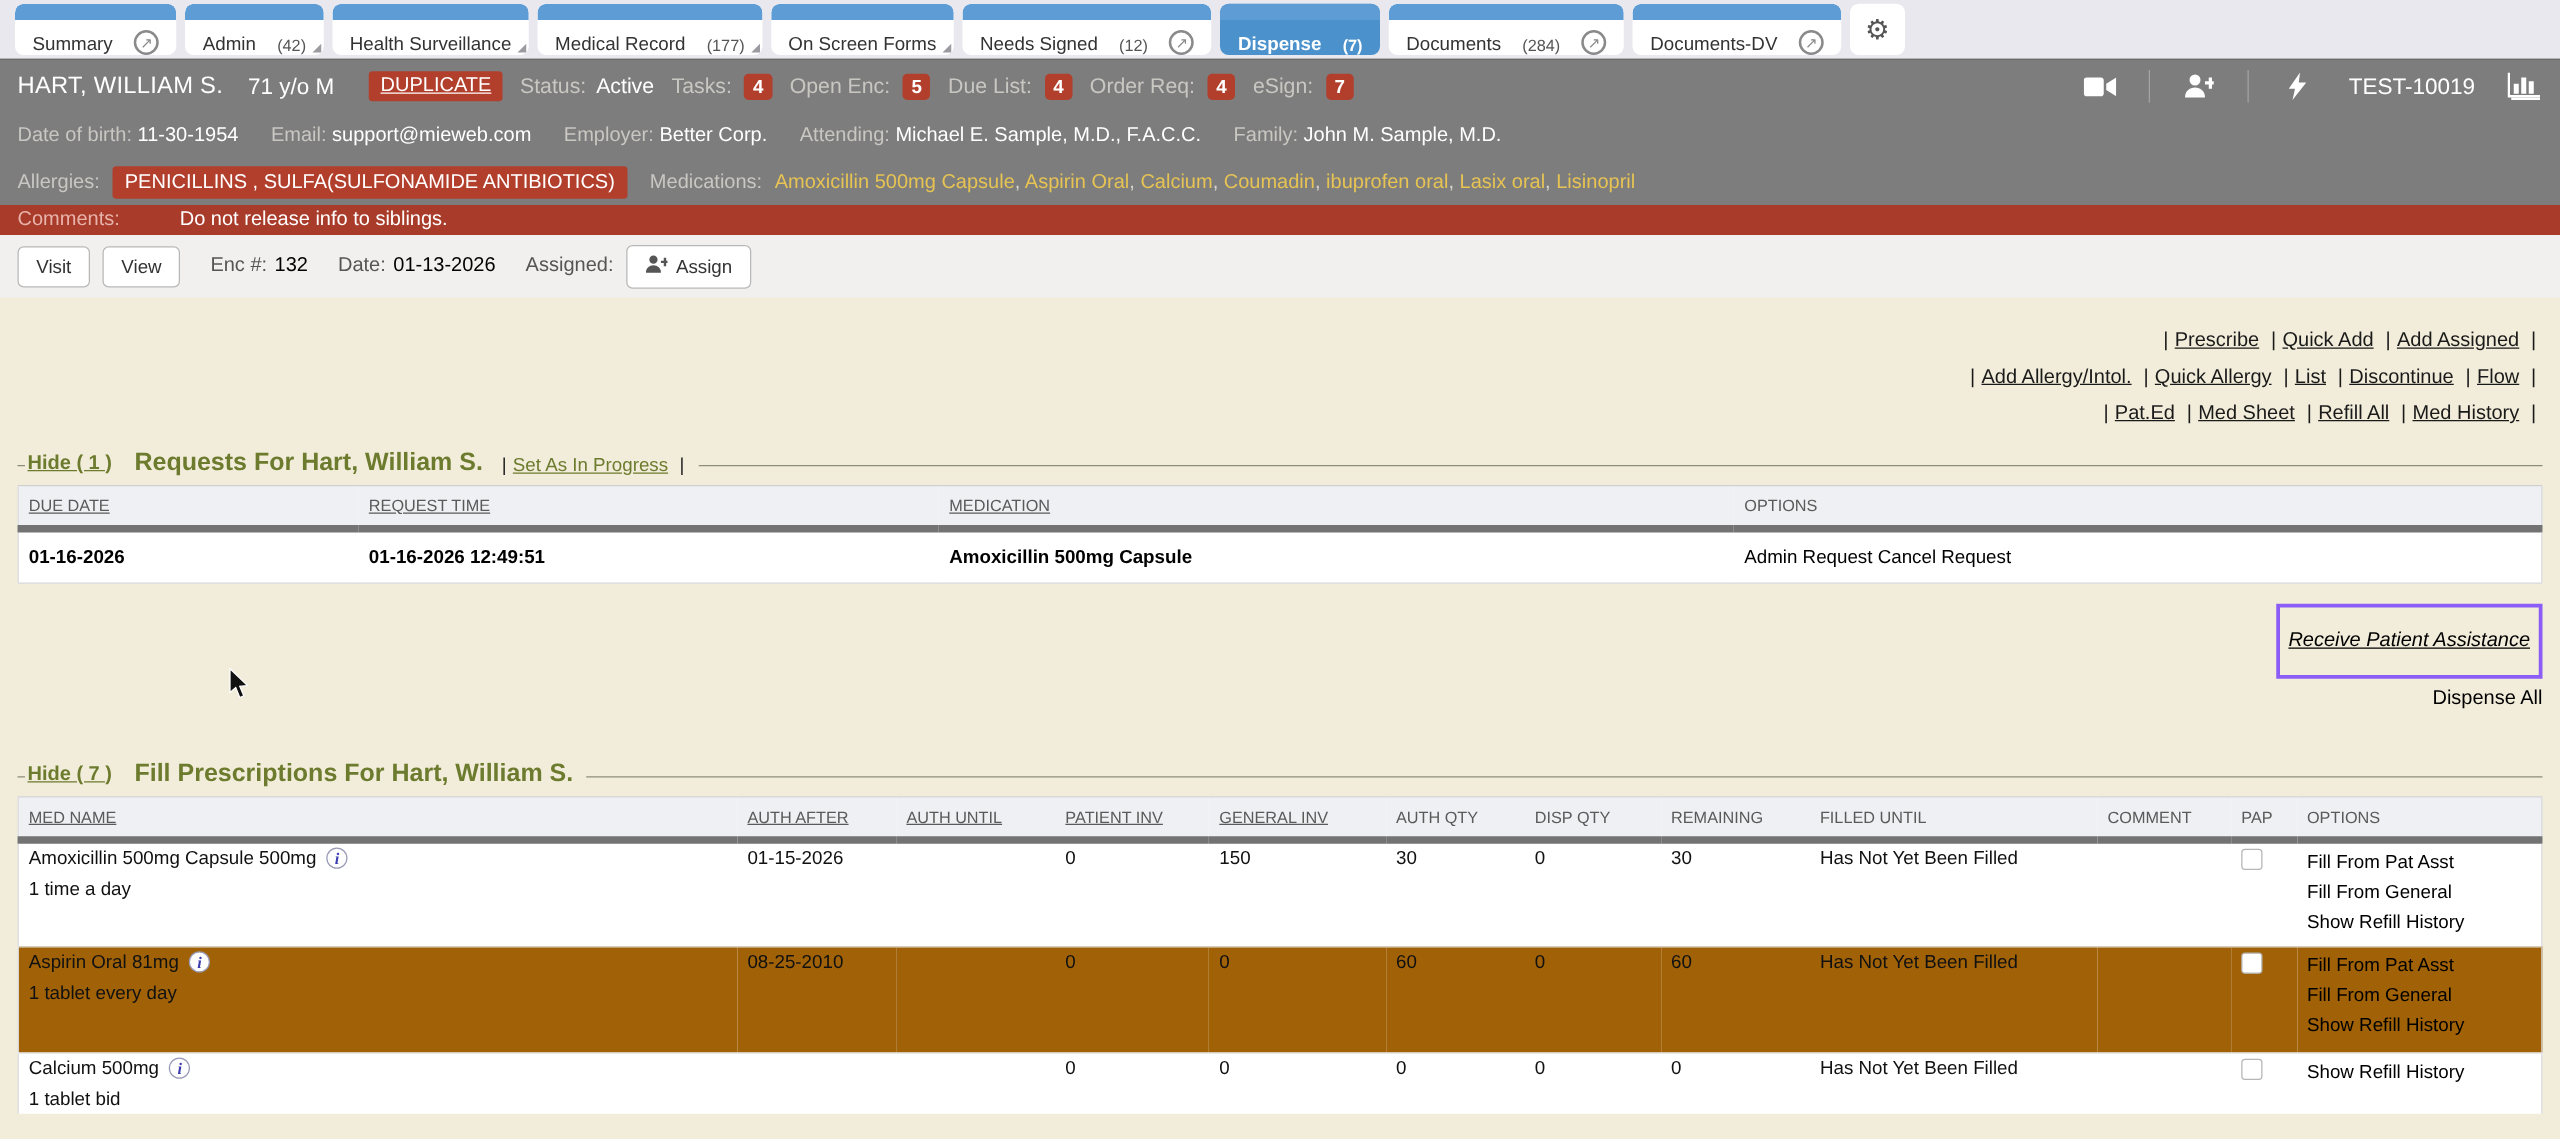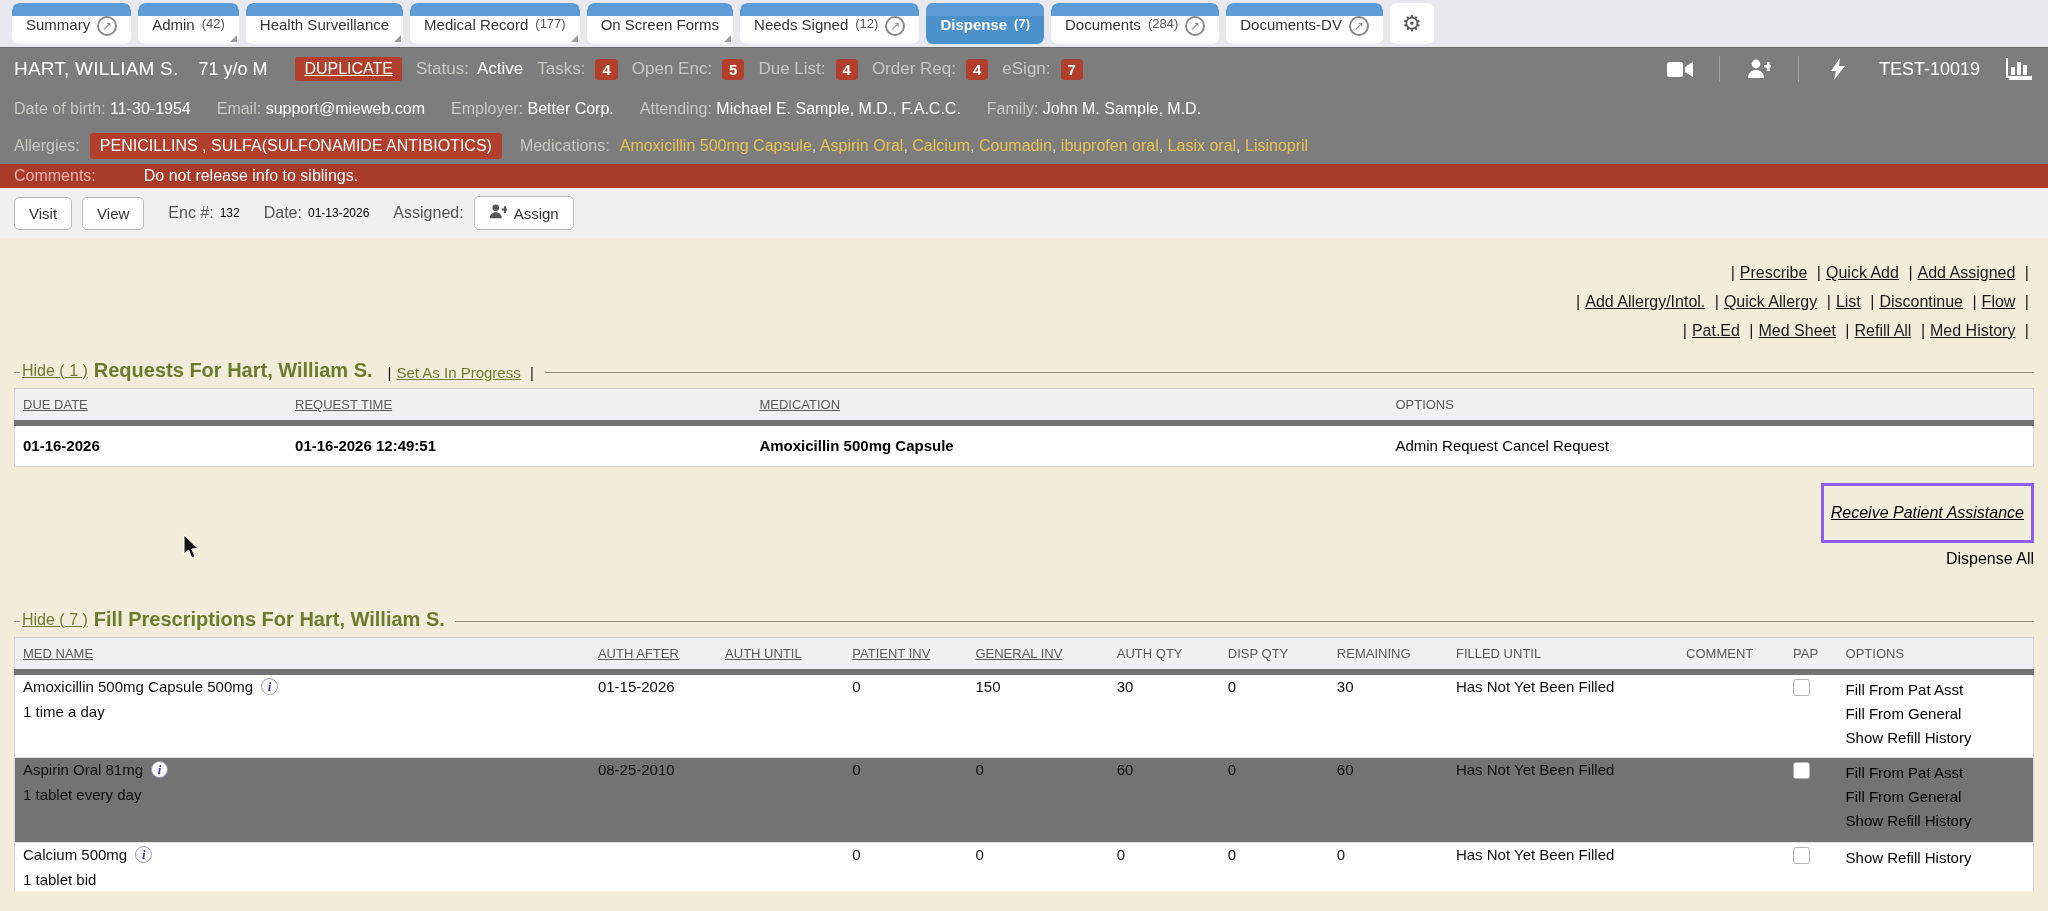--- a/index.html
+++ b/index.html
@@ -5,21 +5,21 @@
   * { margin:0; padding:0; box-sizing:border-box; }
   html,body { width:2048px; height:911px; overflow:hidden; }
   body { font-family:"Liberation Sans","DejaVu Sans",sans-serif; background:#f2edda; }
   .page { position:relative; width:2048px; height:911px; }
 
   
   .tabbar { height:47px; background:#e9e8ee; display:flex; align-items:flex-start; padding:3px 0 0 12px; gap:7px; }
   .tab { position:relative; background:#ffffff; border-radius:7px; height:41px; min-width:90px;
          display:flex; flex-direction:column; overflow:hidden; cursor:pointer; }
   .tab .strip { height:13px; background:#5d9cd4; border-radius:7px 7px 0 0; }
-  .tab .lbl { flex:1; display:flex; align-items:flex-start; justify-content:center; gap:7px;
+  .tab .lbl { flex:1; display:flex; align-items:flex-end; justify-content:center; gap:17px;
               font-size:15px; color:#333; padding:0 14px; white-space:nowrap; }
   .tab .cnt { font-size:13px; color:#555; }
   .tab.active { background:#4b92cd; }
   .tab.active .strip { background:#5d9cd4; }
   .tab.active .lbl { color:#fff; font-weight:bold; }
   .tab.active .cnt { color:#fff; font-weight:bold; }
   .launch { width:20px; height:20px; border:2px solid #8a8a8a; border-radius:50%; color:#8a8a8a;
             font-size:12px; line-height:16px; text-align:center; flex:0 0 auto; }
   .corner { position:absolute; right:2px; bottom:2px; width:0; height:0;
             border-left:7px solid transparent; border-bottom:7px solid #9a9aa0; }
@@ -54,31 +54,31 @@
   
   .comments { background:#a83b2a; height:24px; display:flex; align-items:center; padding:0 14px; font-size:16px; }
   .comlabel { color:#e8b3ab; }
   .comtext { color:#fff; margin-left:48px; }
 
   
   .enctoolbar { background:#f1f0ee; height:50px; display:flex; align-items:center; padding:0 14px; gap:10px; }
   .btn { background:#fff; border:1px solid #b8b8b8; border-radius:5px; padding:7px 14px; font-size:15px;
          color:#333; cursor:pointer; font-family:inherit; display:flex; align-items:center; gap:7px; }
   .enclabel { color:#555; font-size:16px; margin-left:14px; }
-  .encval { color:#000; font-size:12px; margin-left:-4px; }
+  .encval { color:#000; font-size:16px; margin-left:-4px; }
 
   
   .content { padding:20px 14px 0 14px; position:relative; }
   .linkrow { text-align:right; font-size:16px; line-height:29px; color:#1a1a1a; }
   .alink { color:#1a1a1a; text-decoration:underline; cursor:pointer; }
   .pp { margin:0 5px; color:#1a1a1a; }
 
   .legendrow { display:flex; align-items:center; margin-top:14px; }
   .ltick { width:6px; border-top:1px solid #8d8d7c; align-self:center; margin-top:4px; }
-  .hidelink { color:#6d7b2e; font-weight:normal; font-size:16px; text-decoration:underline; cursor:pointer; margin:0 6px 0 2px; }
+  .hidelink { color:#6d7b2e; font-weight:bold; font-size:16px; text-decoration:underline; cursor:pointer; margin:0 18px 0 2px; }
   .sectitle { color:#6d7b2e; font-weight:bold; font-size:20px; white-space:nowrap; }
   .secaction { color:#6d7b2e; font-size:15px; margin:3px 6px 0 10px; white-space:nowrap; }
   .secaction a { color:#6d7b2e; text-decoration:underline; cursor:pointer; }
   .lline { flex:1; border-top:1px solid #8d8d7c; margin-top:4px; }
 
   table { border-collapse:collapse; width:2020px; table-layout:fixed; background:#fff; }
   .thead td { background:#eef0f3; border-top:1px solid #cfcfcf; border-bottom:6px solid #737373;
               font-size:13px; color:#5a5a5a; padding:8px 8px; white-space:nowrap; }
   .thead .sortable { text-decoration:underline; cursor:pointer; color:#5a5a5a; }
   td { vertical-align:top; }
@@ -89,21 +89,21 @@
   .tbl { border-left:1px solid #d6d6d6; border-right:1px solid #d6d6d6; }
   .rowlink { color:#000; text-decoration:none; cursor:pointer; }
 
   .rightlinks { text-align:right; margin:16px 0 0 0; }
   .rpa-box { display:inline-block; border:3px solid #8b5cf6; padding:18px 7px;font-style:italic; }
   .rpa-box a { font-size:16px; color:#000; text-decoration:underline; cursor:pointer; }
   .dispall { margin-top:7px; }
   .dispall a { font-size:16px; color:#000; cursor:pointer; }
 
   .fp td { font-size:15px; color:#111; padding:3px 8px; border-bottom:1px solid #e2e2e2; }
-  .fp.alt td { background:#737373; }
+  .fp.alt td { background:#a16207; }
   .fp .dose { margin-top:8px; }
   .medname { display:flex; align-items:flex-start; gap:8px; }
   .info-icon { display:inline-block; width:17px; height:17px; border:1px solid #9a9ab8; border-radius:50%;
                color:#3b3bb0; font-family:"Liberation Serif","DejaVu Serif",serif; font-style:italic; font-weight:bold;
                font-size:13px; line-height:15px; text-align:center; background:#fdfdfd; cursor:pointer; }
   .optlink { display:block; color:#000; text-decoration:none; cursor:pointer; line-height:24px; }
   input.pap { appearance:none; -webkit-appearance:none; width:17px; height:17px; border:1px solid #b5b5b5;
               border-radius:3px; background:#fff; cursor:pointer; margin-top:1px; }
   .row3clip td { border-bottom:none; }
 

